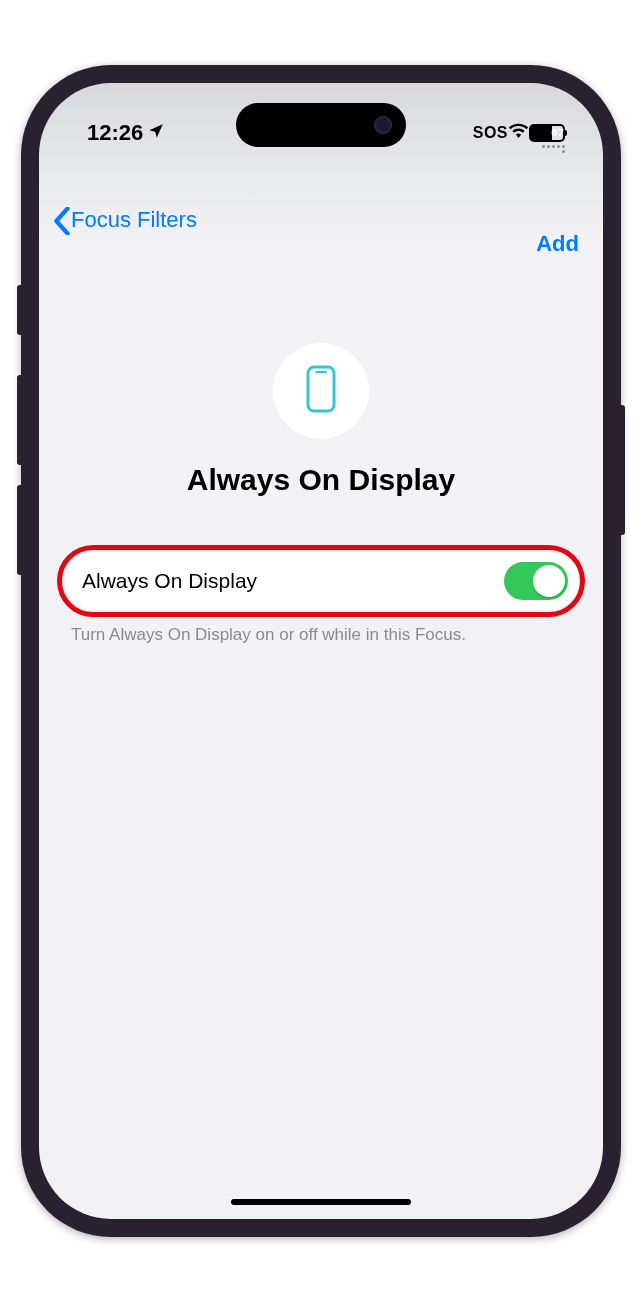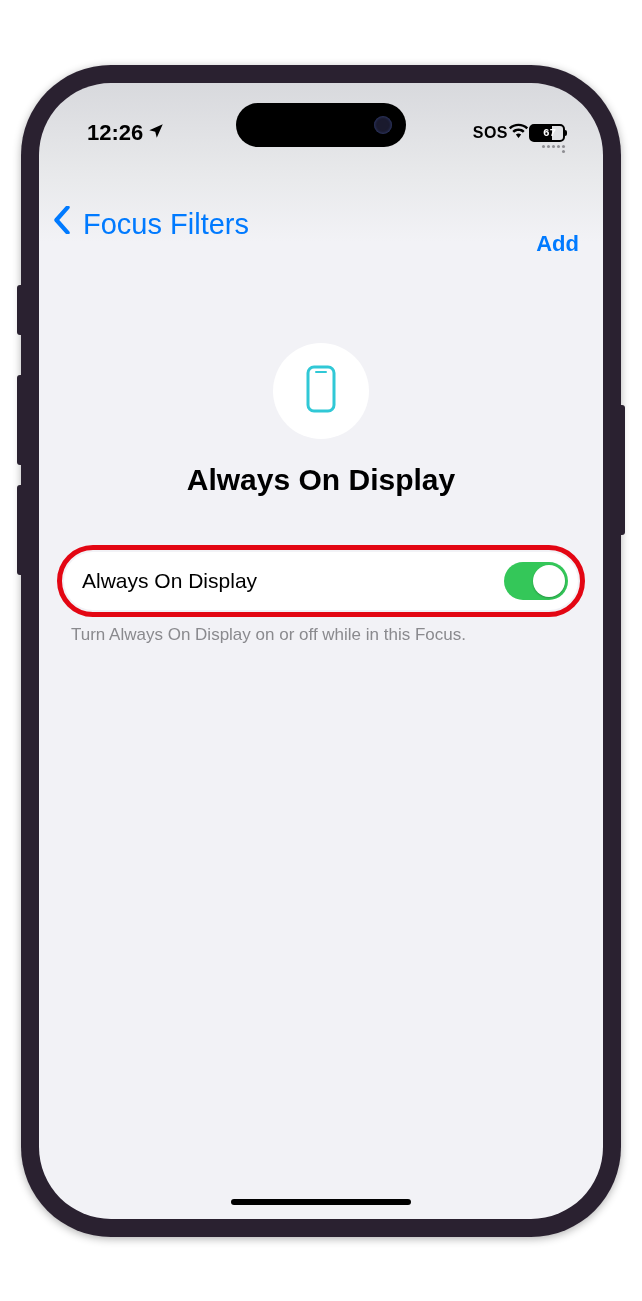--- a/index.html
+++ b/index.html
@@ -120,45 +120,45 @@
   .battery::after {
     content: "";
     position: absolute;
     right: -4px;
     top: 4px;
     width: 2px;
     height: 6px;
     background: #000;
     border-radius: 0 2px 2px 0;
   }
-  .battery-txt { color: #fff; position: absolute; left: 12px; font-family: Liberation Mono, monospace; }
+  .battery-txt { color: #fff; position: absolute; left: 20px; font-family: Liberation Mono, monospace; }
   .dots {
     width: 24px;
     display: flex;
     flex-wrap: wrap;
     gap: 2px;
     justify-content: flex-end;
     position: absolute;
     right: 38px;
     top: 62px;
   }
   .dots span { width: 3px; height: 3px; background: #8e8e93; border-radius: 50%; }
 
   .nav-bar {
     display: flex;
     justify-content: space-between;
     align-items: center;
     padding: 28px 24px 8px 14px;
   }
   .back {
     display: flex;
-    align-items: flex-end;
+    align-items: flex-start;
     color: #007aff;
-    font-size: 29px;
-    gap: 12px;
+    font-size: 22px;
+    gap: 0;
   }
   .add-btn { color: #007aff; font-size: 22px; font-weight: 600; margin-top: 40px; }
 
   .hero {
     display: flex;
     flex-direction: column;
     align-items: center;
     gap: 24px;
     padding-top: 78px;
   }

